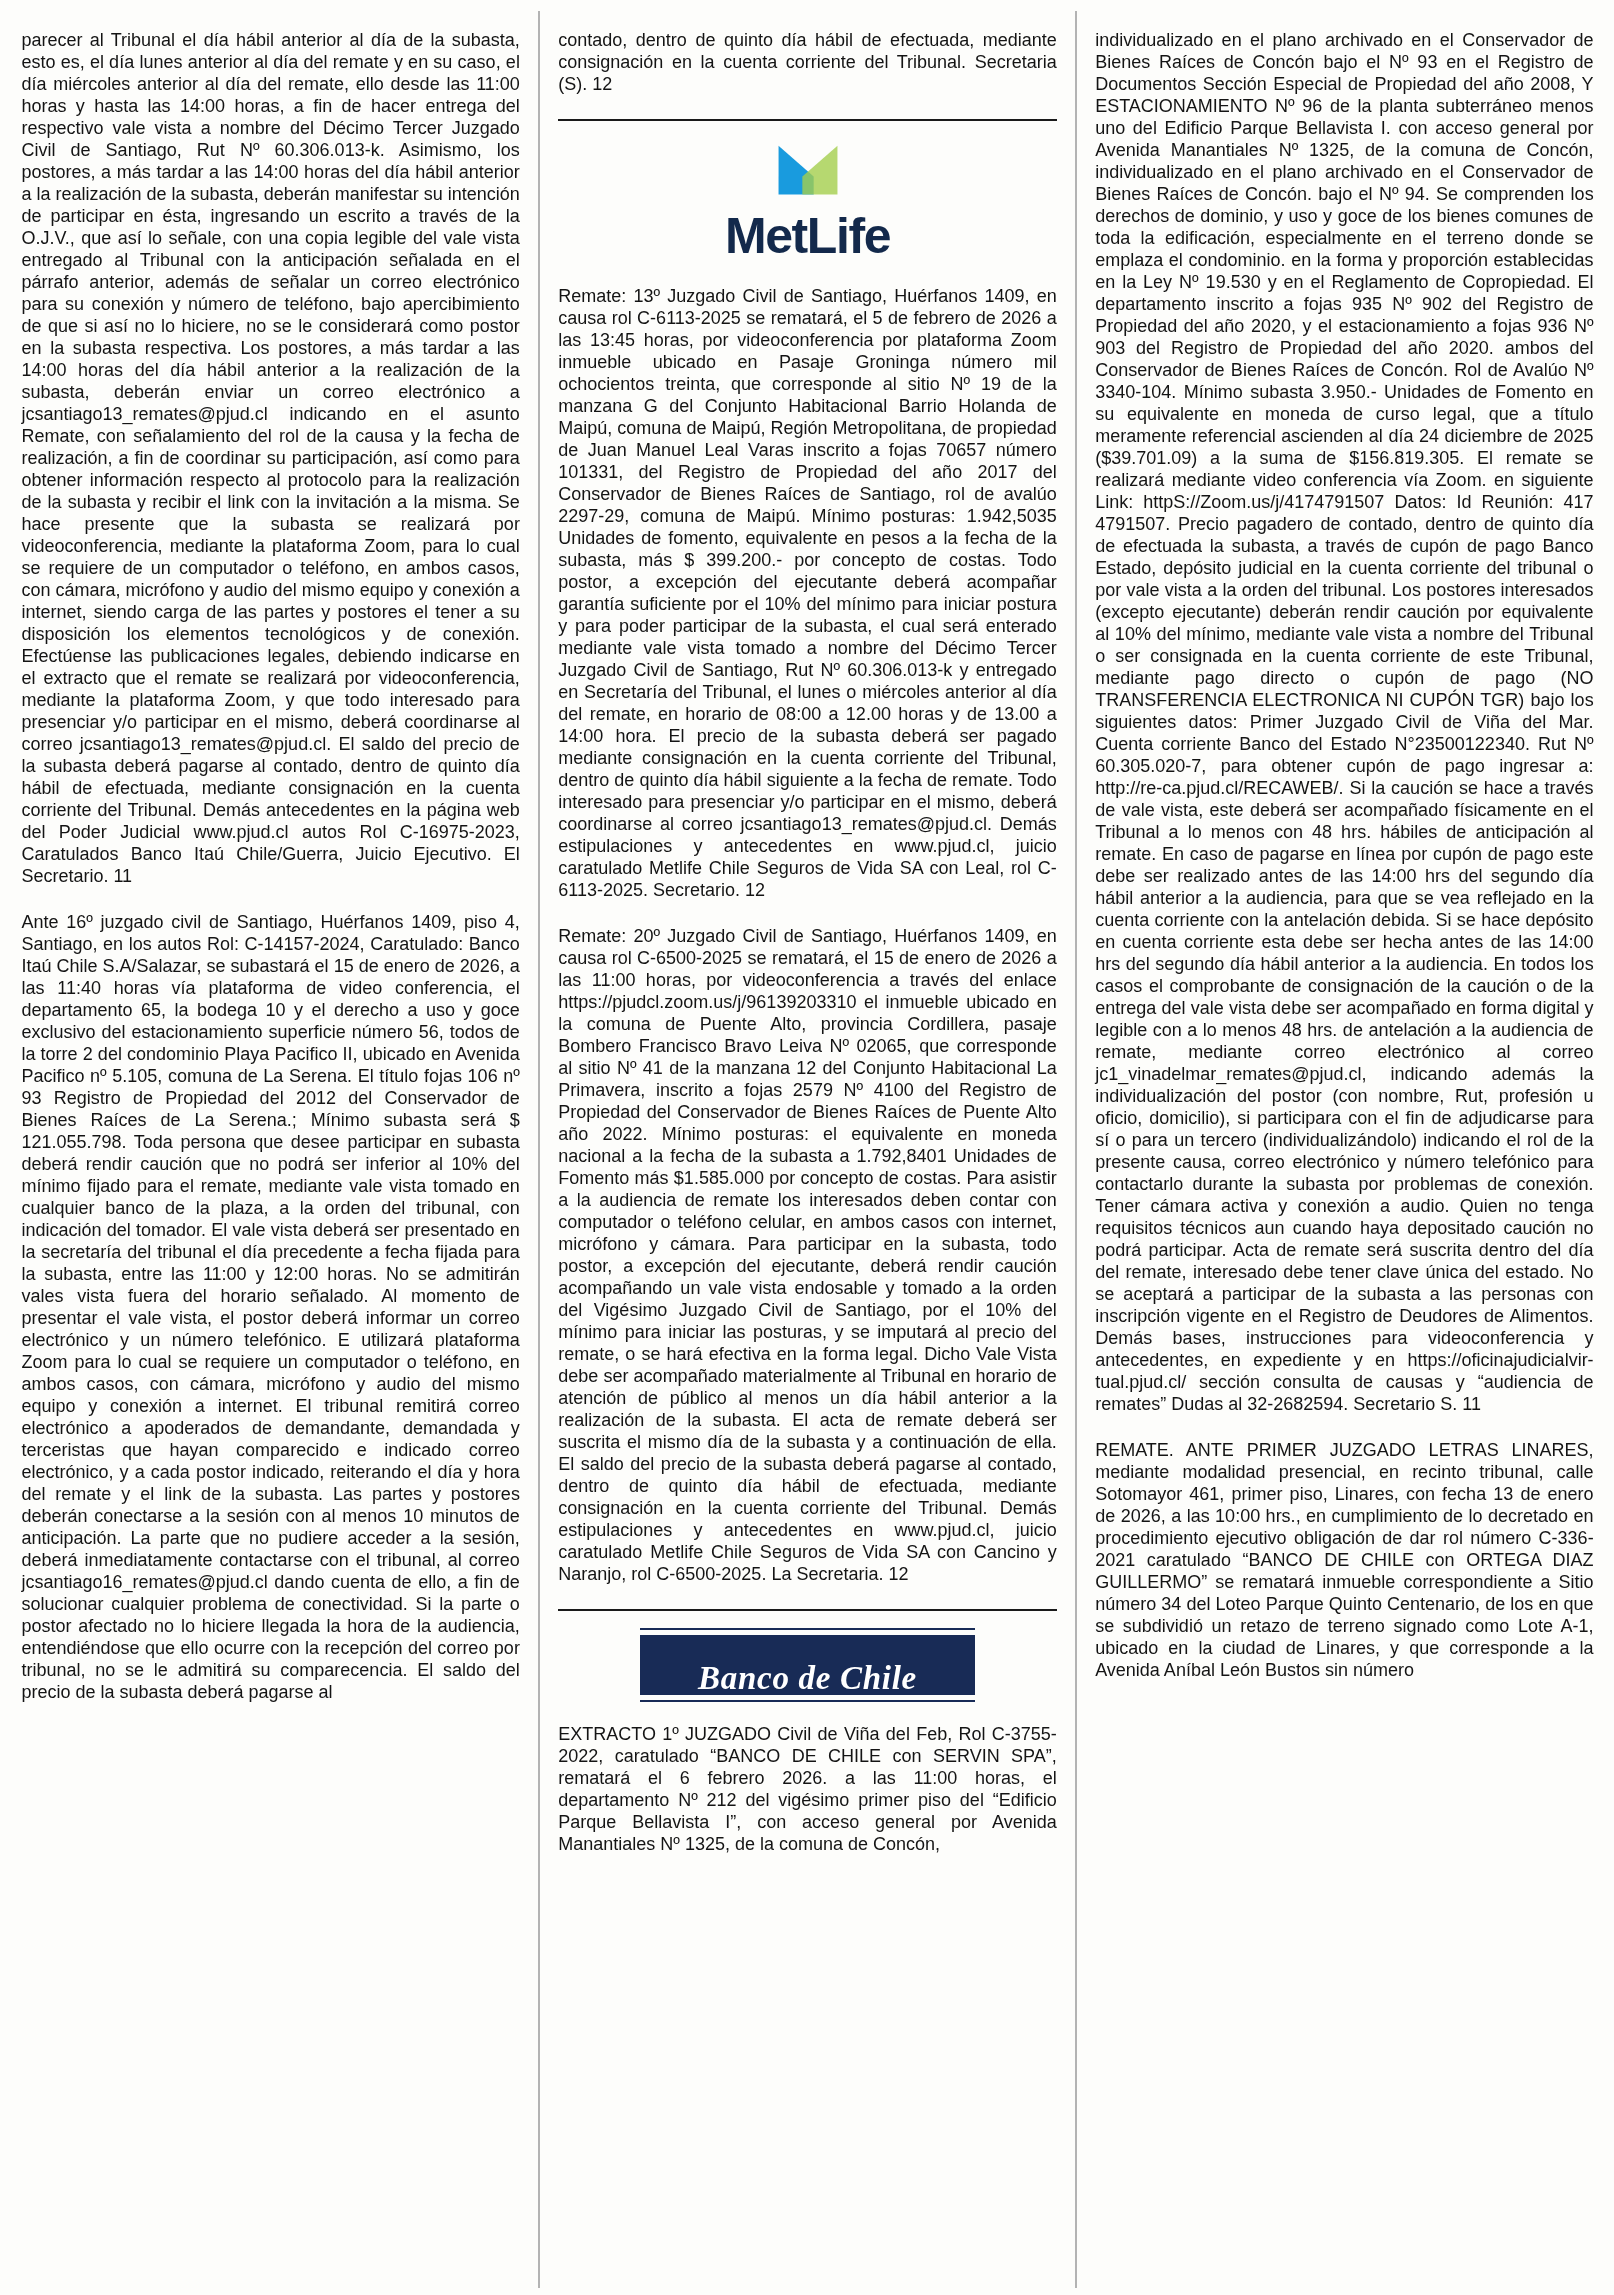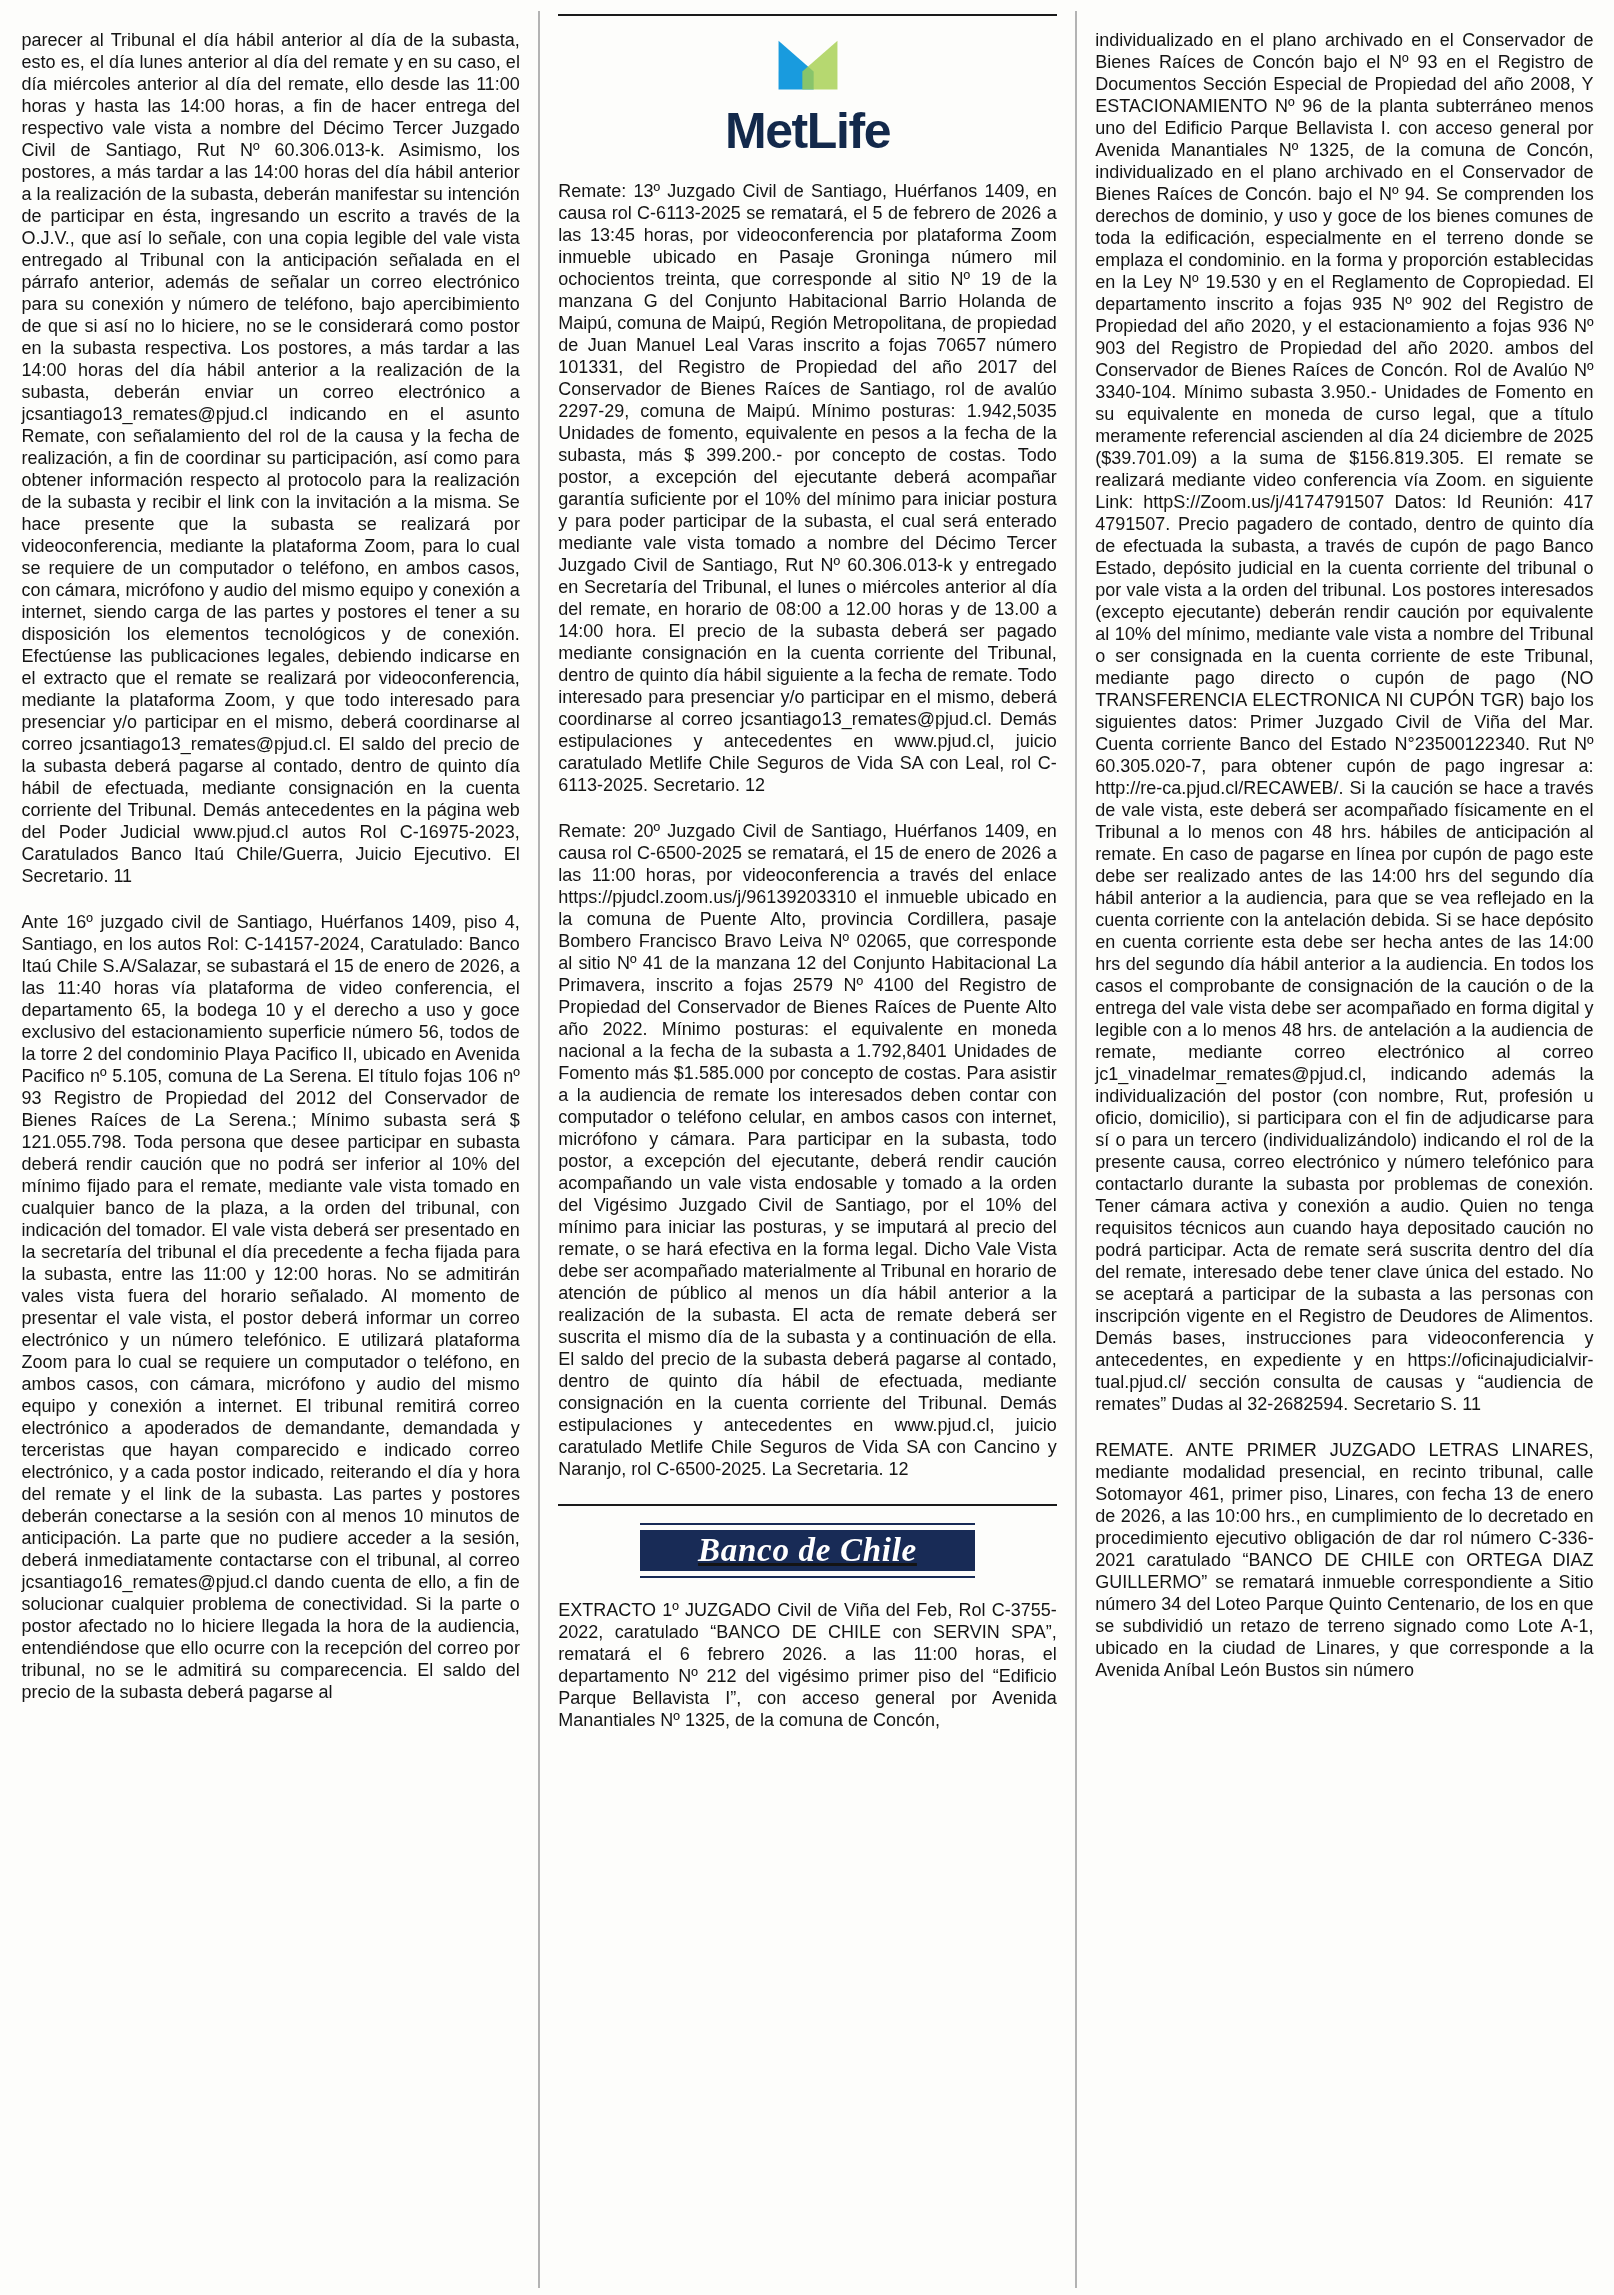--- a/index.html
+++ b/index.html
@@ -61,45 +61,45 @@
   }
   .bdc-frame {
     width: 335px;
     margin: 2.8px auto 21.4px auto;
     border-top: 2.1px solid;
     border-bottom: 2.1px solid;
     padding: 5px 0;
     box-sizing: border-box;
   }
   .bdc-box {
-    height: 41px;
+    height: 60px;
     display: flex;
-    align-items: center;
+    align-items: flex-end;
     justify-content: center;
-    text-decoration: underline;
   }
   .bdc-word {
     font-family: "Liberation Serif", serif;
     font-weight: bold;
     font-style: italic;
     font-size: 33px;
     line-height: 1;
     letter-spacing: 0.7px;
   }
 </style>
 </head>
 <body>
 
 <div class="page">
   <div class="col">
       <p class="notice"><span>parecer al Tribunal el día hábil anterior al día de la subasta, esto es, el día lunes anterior al día del remate y en su caso, el día miércoles anterior al día del remate, ello desde las 11:00 horas y hasta las 14:00 horas, a fin de hacer entrega del respectivo vale vista a nombre del Décimo Tercer Juzgado Civil de Santiago, Rut Nº 60.306.013-k. Asimismo, los postores, a más tardar a las 14:00 horas del día hábil anterior a la realización de la subasta, deberán manifestar su intención de participar en ésta, ingresando un escrito a través de la O.J.V., que así lo señale, con una copia legible del vale vista entregado al Tribunal con la anticipación señalada en el párrafo anterior, además de señalar un correo electrónico para su conexión y número de teléfono, bajo apercibimiento de que si así no lo hiciere, no se le considerará como postor en la subasta respectiva. Los postores, a más tardar a las 14:00 horas del día hábil anterior a la realización de la subasta, deberán enviar un correo electrónico a jcsantiago13_remates@pjud.cl indicando en el asunto Remate, con señalamiento del rol de la causa y la fecha de realización, a fin de coordinar su participación, así como para obtener información respecto al protocolo para la realización de la subasta y recibir el link con la invitación a la misma. Se hace presente que la subasta se realizará por videoconferencia, mediante la plataforma Zoom, para lo cual se requiere de un computador o teléfono, en ambos casos, con cámara, micrófono y audio del mismo equipo y conexión a internet, siendo carga de las partes y postores el tener a su disposición los elementos tecnológicos y de conexión. Efectúense las publicaciones legales, debiendo indicarse en el extracto que el remate se realizará por videoconferencia, mediante la plataforma Zoom, y que todo interesado para presenciar y/o participar en el mismo, deberá coordinarse al correo jcsantiago13_remates@pjud.cl. El saldo del precio de la subasta deberá pagarse al contado, dentro de quinto día hábil de efectuada, mediante consignación en la cuenta corriente del Tribunal. Demás antecedentes en la página web del Poder Judicial www.pjud.cl autos Rol C-16975-2023, Caratulados Banco Itaú Chile/Guerra, Juicio Ejecutivo. El Secretario. 11</span></p>
       <p class="notice"><span class="b">Ante 16º juzgado civil de Santiago, Huérfanos 1409, piso 4, Santiago, en los autos Rol: C-14157-</span><span>2024, Caratulado: Banco Itaú Chile S.A/Salazar, se subastará el 15 de enero de 2026, a las 11:40 horas vía plataforma de video conferencia, el departamento 65, la bodega 10 y el derecho a uso y goce exclusivo del estacionamiento superficie número 56, todos de la torre 2 del condominio Playa Pacifico II, ubicado en Avenida Pacifico nº 5.105, comuna de La Serena. El título fojas 106 nº 93 Registro de Propiedad del 2012 del Conservador de Bienes Raíces de La Serena.; Mínimo subasta será $ 121.055.798. Toda persona que desee participar en subasta deberá rendir caución que no podrá ser inferior al 10% del mínimo fijado para el remate, mediante vale vista tomado en cualquier banco de la plaza, a la orden del tribunal, con indicación del tomador. El vale vista deberá ser presentado en la secretaría del tribunal el día precedente a fecha fijada para la subasta, entre las 11:00 y 12:00 horas. No se admitirán vales vista fuera del horario señalado. Al momento de presentar el vale vista, el postor deberá informar un correo electrónico y un número telefónico. E utilizará plataforma Zoom para lo cual se requiere un computador o teléfono, en ambos casos, con cámara, micrófono y audio del mismo equipo y conexión a internet. El tribunal remitirá correo electrónico a apoderados de demandante, demandada y terceristas que hayan comparecido e indicado correo electrónico, y a cada postor indicado, reiterando el día y hora del remate y el link de la subasta. Las partes y postores deberán conectarse a la sesión con al menos 10 minutos de anticipación. La parte que no pudiere acceder a la sesión, deberá inmediatamente contactarse con el tribunal, al correo jcsantiago16_remates@pjud.cl dando cuenta de ello, a fin de solucionar cualquier problema de conectividad. Si la parte o postor afectado no lo hiciere llegada la hora de la audiencia, entendiéndose que ello ocurre con la recepción del correo por tribunal, no se le admitirá su comparecencia. El saldo del precio de la subasta deberá pagarse al</span></p>
     </div>
   <div class="vdiv"></div>
   <div class="col">
+      <p class="notice"><span>contado, dentro de quinto día hábil de efectuada, mediante consignación en la cuenta corriente del Tribunal. Secretaria (S). 12</span></p>
       <div class="rule" style="border-top-color: rgb(26, 26, 26);"></div>
       <div class="metlife-logo">
         <span>
           <svg viewBox="0 0 120 100" xmlns="http://www.w3.org/2000/svg">
             <polygon points="8,96 8,10 70,64 70,96" fill="#0090DA" fill-opacity="0.9"></polygon>
             <polygon points="112,96 112,10 50,64 50,96" fill="#A4CE4E" fill-opacity="0.8"></polygon>
           </svg>
         </span>
         <span class="metlife-word" style="color: rgb(19, 41, 75);">MetLife</span>
       </div>

